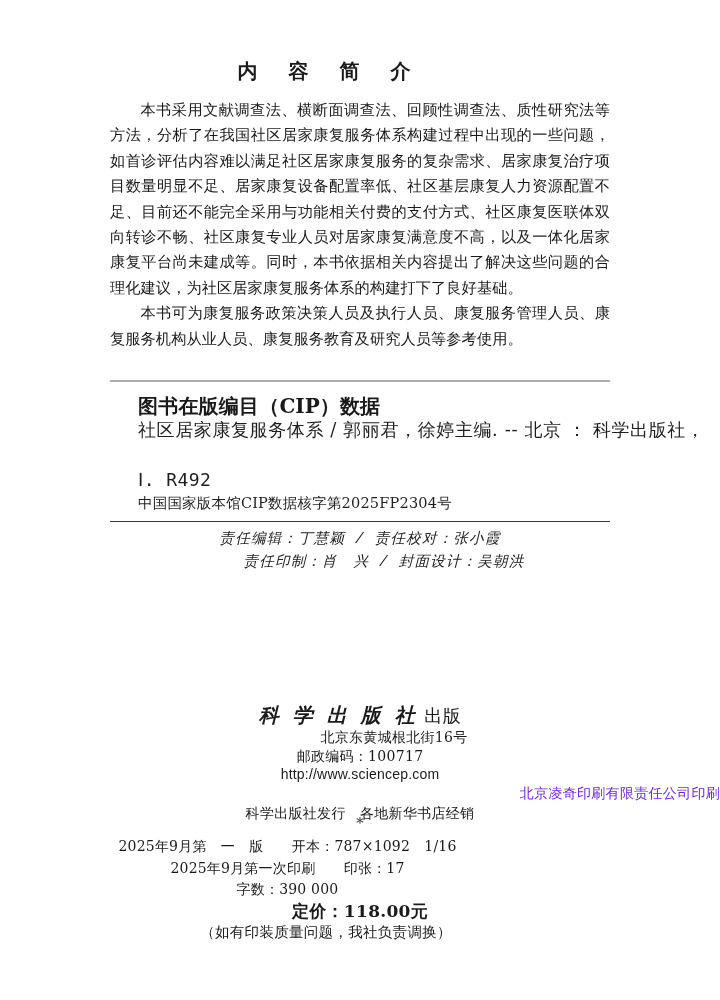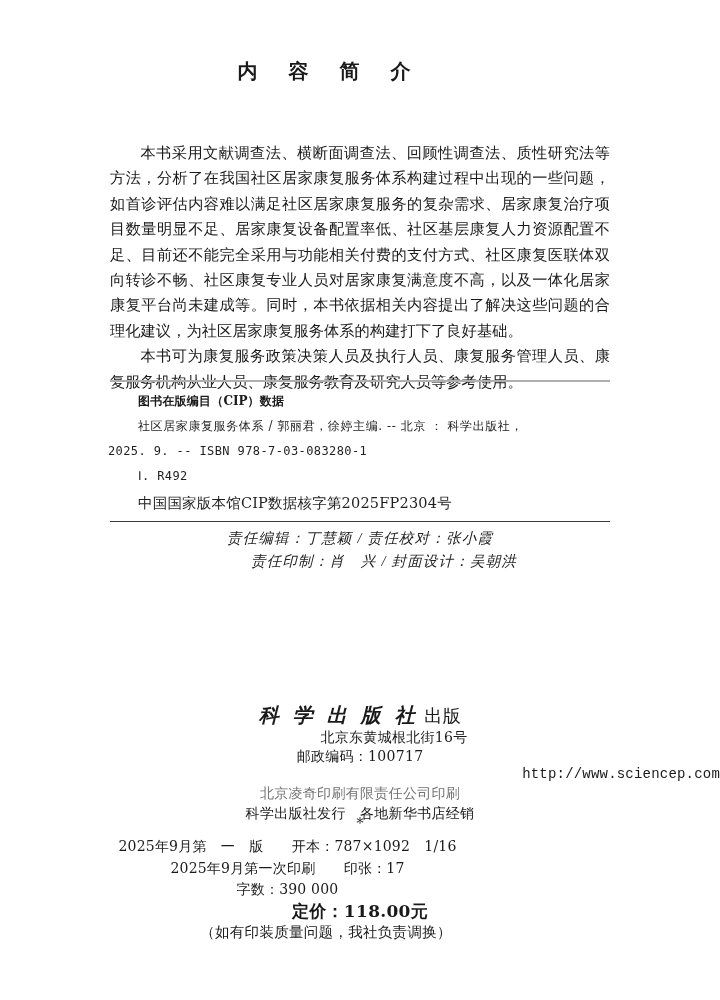--- a/index.html
+++ b/index.html
@@ -41,21 +41,20 @@
   .abstract-body {
     position: absolute;
     left: 110px;
     top: 98px;
     width: 500px;
     font-size: 15.2px;
     line-height: 25.4px;
     text-align: justify;
     text-justify: inter-ideograph;
     letter-spacing: 0.1px;
-    margin-top: 43px;
   }
   .abstract-body p {
     margin: 0;
     text-indent: 2em;
   }
 
   
   .rule {
     position: absolute;
     left: 110px;
@@ -68,32 +67,32 @@
   }
   .rule-mid {
     top: 521px;
     border-top: 1.6px solid #3a3a3a;
   }
 
   .cip-heading {
     position: absolute;
     left: 138px;
     top: 393px;
-    font-size: 12px;
+    font-size: 20px;
     font-weight: bold;
     letter-spacing: 0.2px;
   }
   .cip-heading .lat {
     font-family: "DejaVu Serif", "Liberation Serif", serif;
     letter-spacing: 0;
   }
 
   .cip-line {
     position: absolute;
-    font-size: 12px;
+    font-size: 18px;
     font-family: "DejaVu Sans Mono", "Liberation Mono", monospace;
     white-space: pre;
     color: #1f1f1f;
   }
   .cip-l1 {
     left: 138px;
     top: 418px;
     font-family: "DejaVu Serif", "Liberation Serif", serif;
     letter-spacing: 0.6px;
   }
@@ -115,21 +114,21 @@
     letter-spacing: 0.2px;
   }
 
   
   .staff {
     position: absolute;
     left: 0;
     width: 720px;
     text-align: center;
     font-size: 14.5px;
-    font-family: Liberation Serif, serif;
+    font-family: Liberation Mono, monospace;
     font-style: italic;
     letter-spacing: 1.2px;
     color: #222;
   }
   .staff-1 { top: 529px; }
   .staff-2 { top: 552px; padding-left: 24px; }
 
   
   .pub-logo-line {
     position: absolute;
@@ -158,22 +157,22 @@
     position: absolute;
     left: 0;
     width: 720px;
     text-align: center;
     font-size: 14px;
     letter-spacing: 0.3px;
     white-space: nowrap;
   }
   .pub-addr   { top: 729px; padding-left: 34px; }
   .pub-zip    { top: 748px; }
-  .pub-url    { top: 766px; font-family: Liberation Mono, monospace; letter-spacing: 0.2px; text-align: right; }
-  .pub-print  { top: 785px; color: #737373; }
+  .pub-url    { top: 766px; font-family: Liberation Sans, sans-serif; letter-spacing: 0.2px; }
+  .pub-print  { top: 785px; color: #6d28d9; text-align: right; }
   .pub-distr  { top: 805px; }
 
   .star-sep {
     position: absolute;
     left: 0;
     top: 816px;
     width: 720px;
     text-align: center;
     font-size: 15px;
     line-height: 15px;
@@ -223,21 +222,20 @@
   <div class="abstract-body">
     <p>本书采用文献调查法、横断面调查法、回顾性调查法、质性研究法等方法，分析了在我国社区居家康复服务体系构建过程中出现的一些问题，如首诊评估内容难以满足社区居家康复服务的复杂需求、居家康复治疗项目数量明显不足、居家康复设备配置率低、社区基层康复人力资源配置不足、目前还不能完全采用与功能相关付费的支付方式、社区康复医联体双向转诊不畅、社区康复专业人员对居家康复满意度不高，以及一体化居家康复平台尚未建成等。同时，本书依据相关内容提出了解决这些问题的合理化建议，为社区居家康复服务体系的构建打下了良好基础。</p>
     <p>本书可为康复服务政策决策人员及执行人员、康复服务管理人员、康复服务机构从业人员、康复服务教育及研究人员等参考使用。</p>
   </div>
 
   <div class="rule rule-top"></div>
 
   <div class="cip-heading"><span>图书在版编目</span><span>（</span><span class="lat">CIP</span><span>）</span><span>数据</span></div>
 
   <div class="cip-line cip-l1">社区居家康复服务体系 / 郭丽君，徐婷主编. -- 北京 ： 科学出版社，</div>
-  <div class="cip-line cip-l2">2025. 9. -- ISBN 978-7-03-083280-1</div>
   <div class="cip-line cip-l3">Ⅰ. R492</div>
   <div class="cip-line cip-l4">中国国家版本馆CIP数据核字第2025FP2304号</div>
 
   <div class="rule rule-mid"></div>
 
   <div class="staff staff-1">责任编辑：丁慧颖 / 责任校对：张小霞</div>
   <div class="staff staff-2">责任印制：肖　兴 / 封面设计：吴朝洪</div>
 
   <div class="pub-logo-line"><span class="brush">科 学 出 版 社</span><span class="plain">出版</span></div>
 

